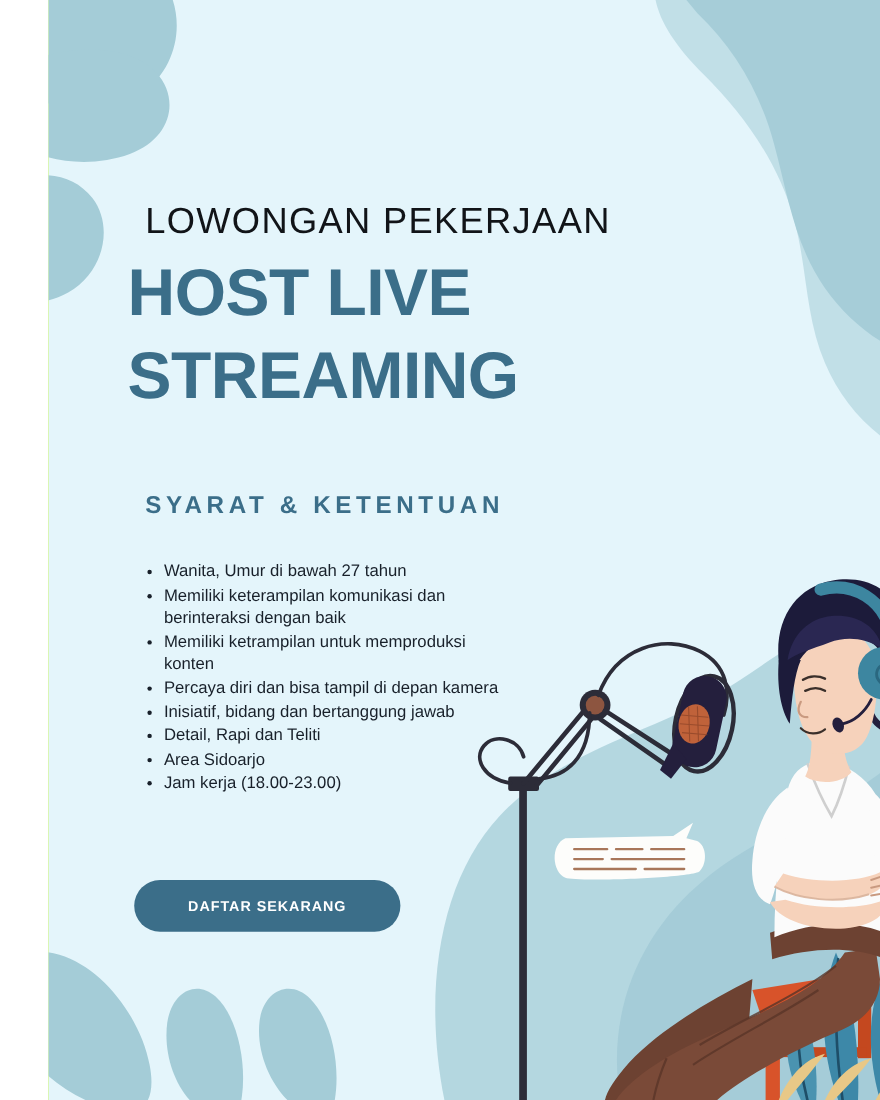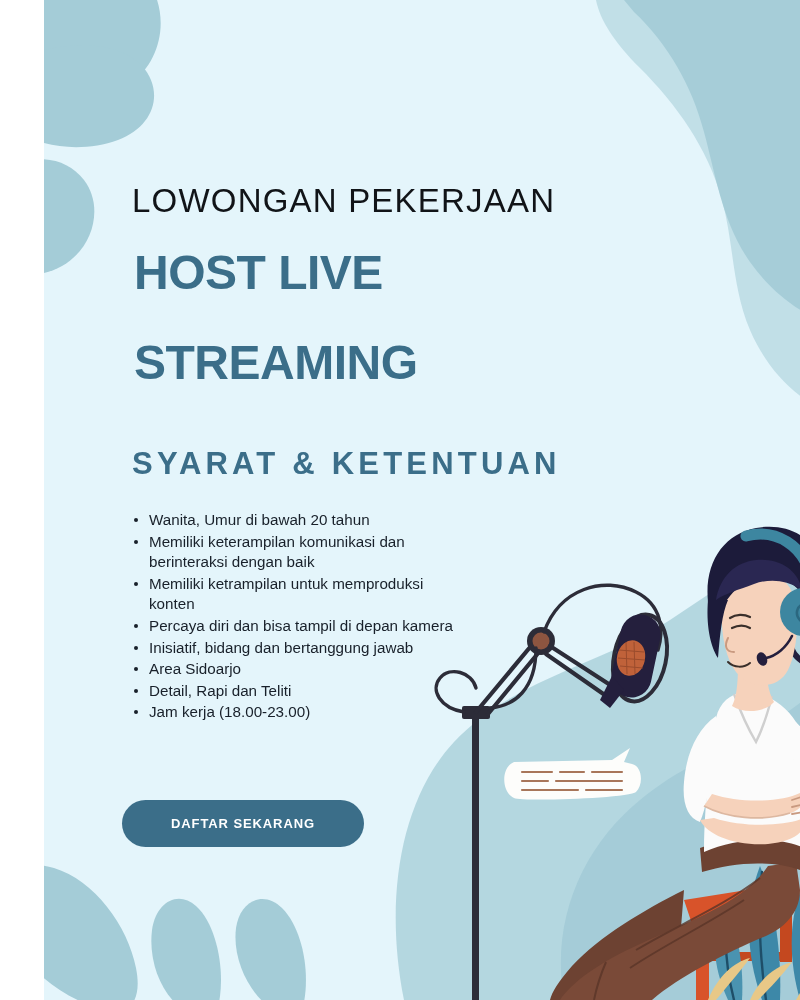--- a/index.html
+++ b/index.html
@@ -33,34 +33,34 @@
     left: 88px;
     top: 182px;
     font-size: 33px;
     font-weight: 400;
     letter-spacing: 1.2px;
     color: #111418;
     white-space: nowrap;
   }
   .headline {
     position: absolute;
-    left: 90px;
+    left: 72px;
     top: 228px;
-    font-size: 48px;
-    line-height: 90px;
+    font-size: 60px;
+    line-height: 76px;
     font-weight: 700;
     letter-spacing: -0.5px;
     color: #3b6e89;
     white-space: pre;
   }
   .subheading {
     position: absolute;
     left: 88px;
     top: 446px;
-    font-size: 31px;
+    font-size: 22px;
     font-weight: 700;
     letter-spacing: 4.2px;
     color: #3b6e89;
     white-space: nowrap;
   }
 
   .req-list {
     position: absolute;
     left: 88px;
     top: 510px;
@@ -305,25 +305,25 @@
   <div class="content">
 
     <div class="eyebrow">LOWONGAN PEKERJAAN</div>
 
     <div class="headline">HOST LIVE
 STREAMING</div>
 
     <div class="subheading">SYARAT &amp; KETENTUAN</div>
 
     <ul class="req-list">
-      <li>Wanita, Umur di bawah 20 tahun</li>
+      <li>Wanita, Umur di bawah 27 tahun</li>
       <li>Memiliki keterampilan komunikasi dan berinteraksi dengan baik</li>
       <li>Memiliki ketrampilan untuk memproduksi konten</li>
       <li>Percaya diri dan bisa tampil di depan kamera</li>
       <li>Inisiatif, bidang dan bertanggung jawab</li>
+      <li>Detail, Rapi dan Teliti</li>
       <li>Area Sidoarjo</li>
-      <li>Detail, Rapi dan Teliti</li>
       <li>Jam kerja (18.00-23.00)</li>
     </ul>
 
     <button class="cta-button">DAFTAR SEKARANG</button>
   </div>
 </div>
 
 </body></html>

